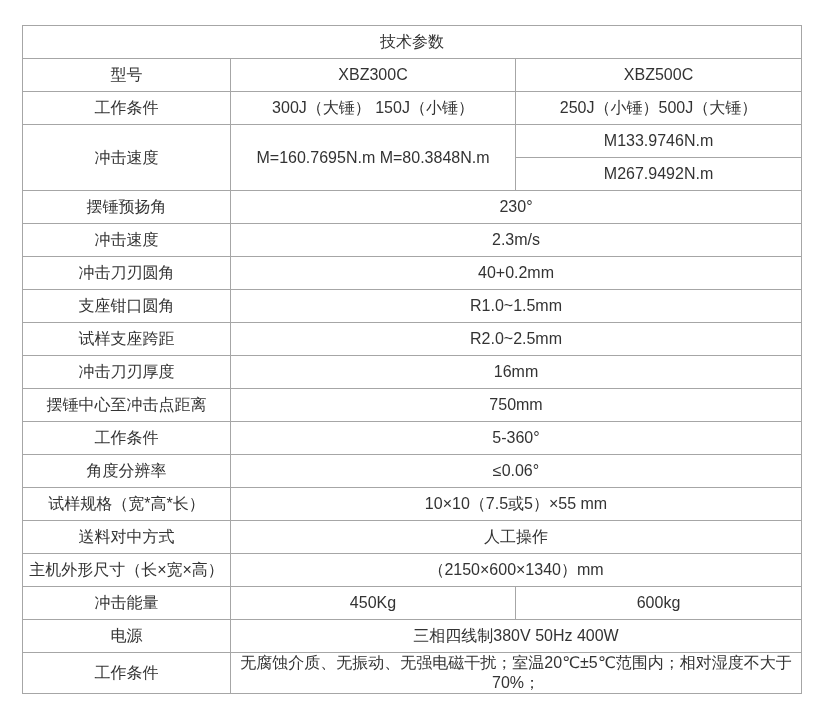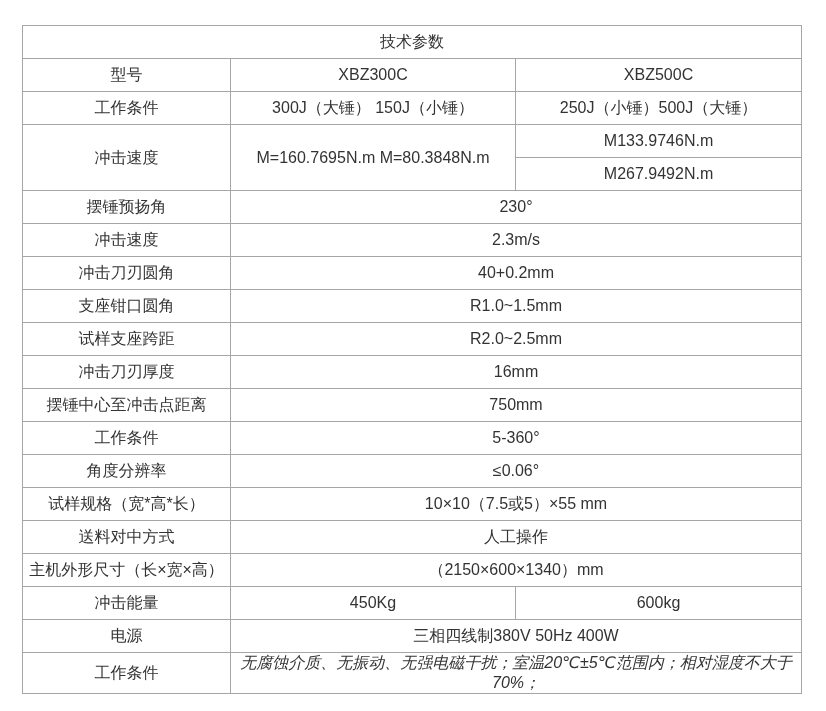--- a/index.html
+++ b/index.html
@@ -31,21 +31,20 @@
     font-size: 16px;
     line-height: 1.25;
     color: #333333;
     padding: 0 6px;
     background: #ffffff;
     overflow: hidden;
     white-space: nowrap;
   }
   table.spec-table td.wrap {
     white-space: normal;
-    font-style: italic;
   }
   col.c1 { width: 208px; }
   col.c2 { width: 285px; }
   col.c3 { width: 286px; }
 </style>
 </head>
 <body>
 
 <div class="page">
   <table class="spec-table">

